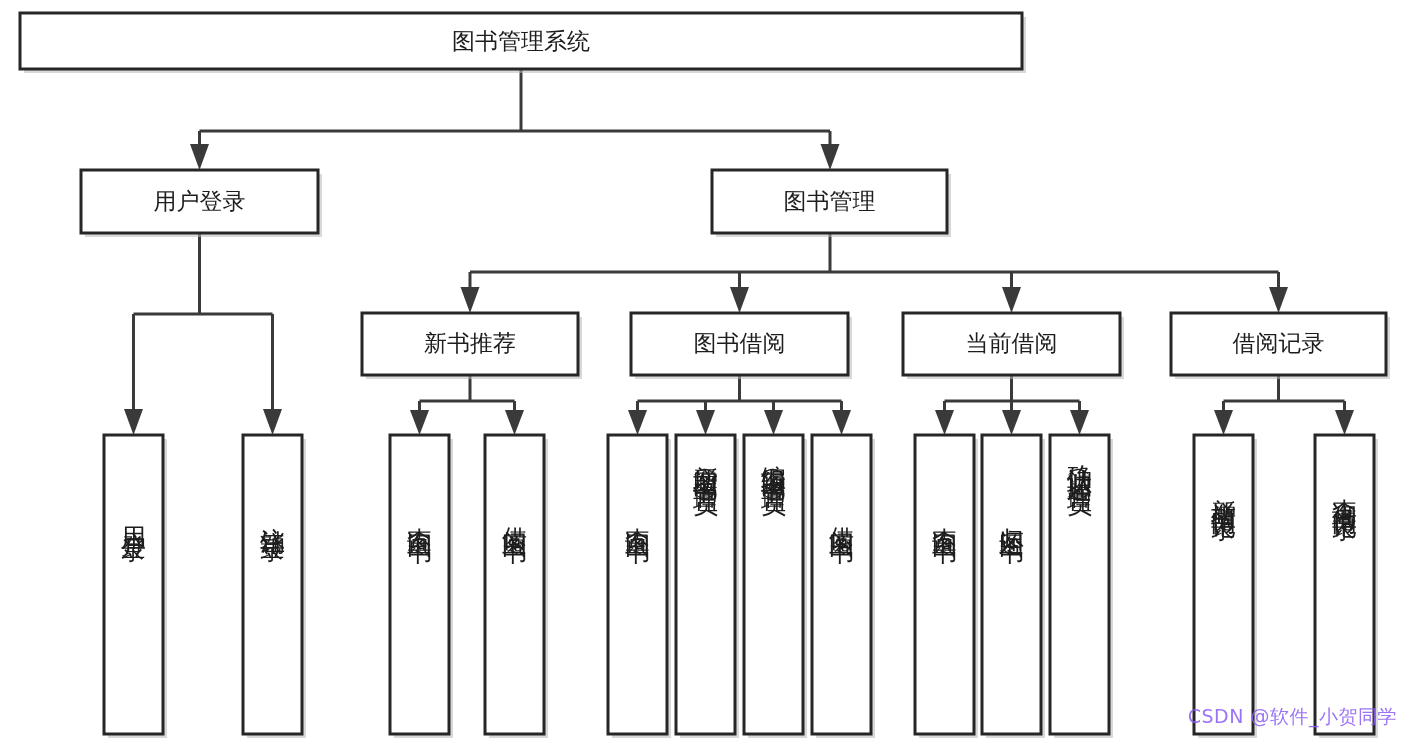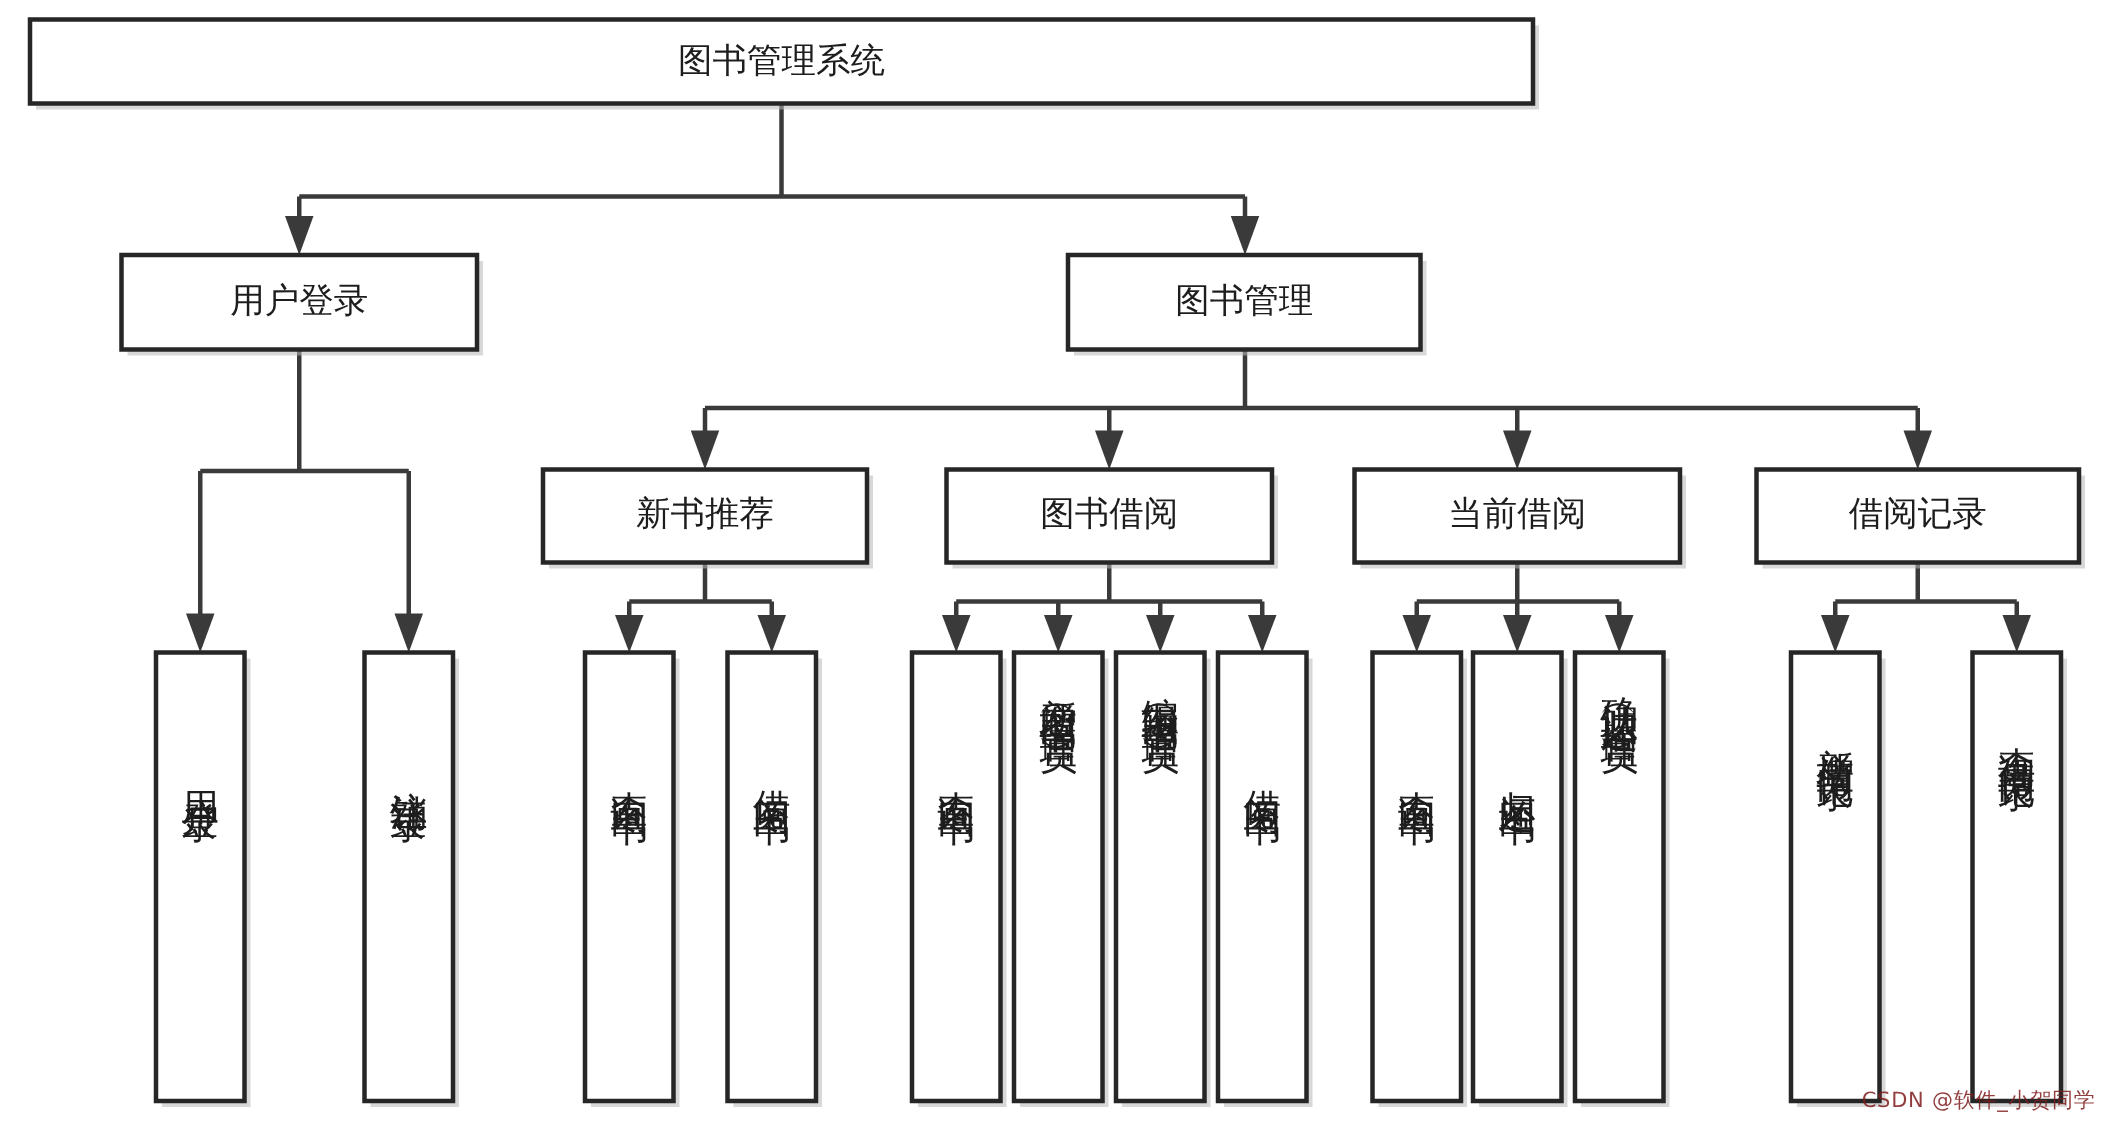--- a/index.html
+++ b/index.html
@@ -65,24 +65,24 @@
     font-family: "DejaVu Sans", "Liberation Sans", sans-serif;
     font-size: 25px;
     line-height: 1;
     letter-spacing: 4px;
     color: #1d1d1d;
     white-space: nowrap;
   }
   .watermark {
     position: absolute;
     right: 8px;
-    bottom: 4px;
-    font-family: "DejaVu Sans", "Liberation Sans", sans-serif;
-    font-size: 14px;
-    color: #7f1d1d;
+    bottom: 17px;
+    font-family: "DejaVu Sans", "Liberation Sans", sans-serif;
+    font-size: 19px;
+    color: #8b5cf6;
     opacity: 0.85;
     letter-spacing: 0.5px;
     white-space: nowrap;
   }
 </style>
 </head>
 <body>
 
 <div id="diagram-root">
 

